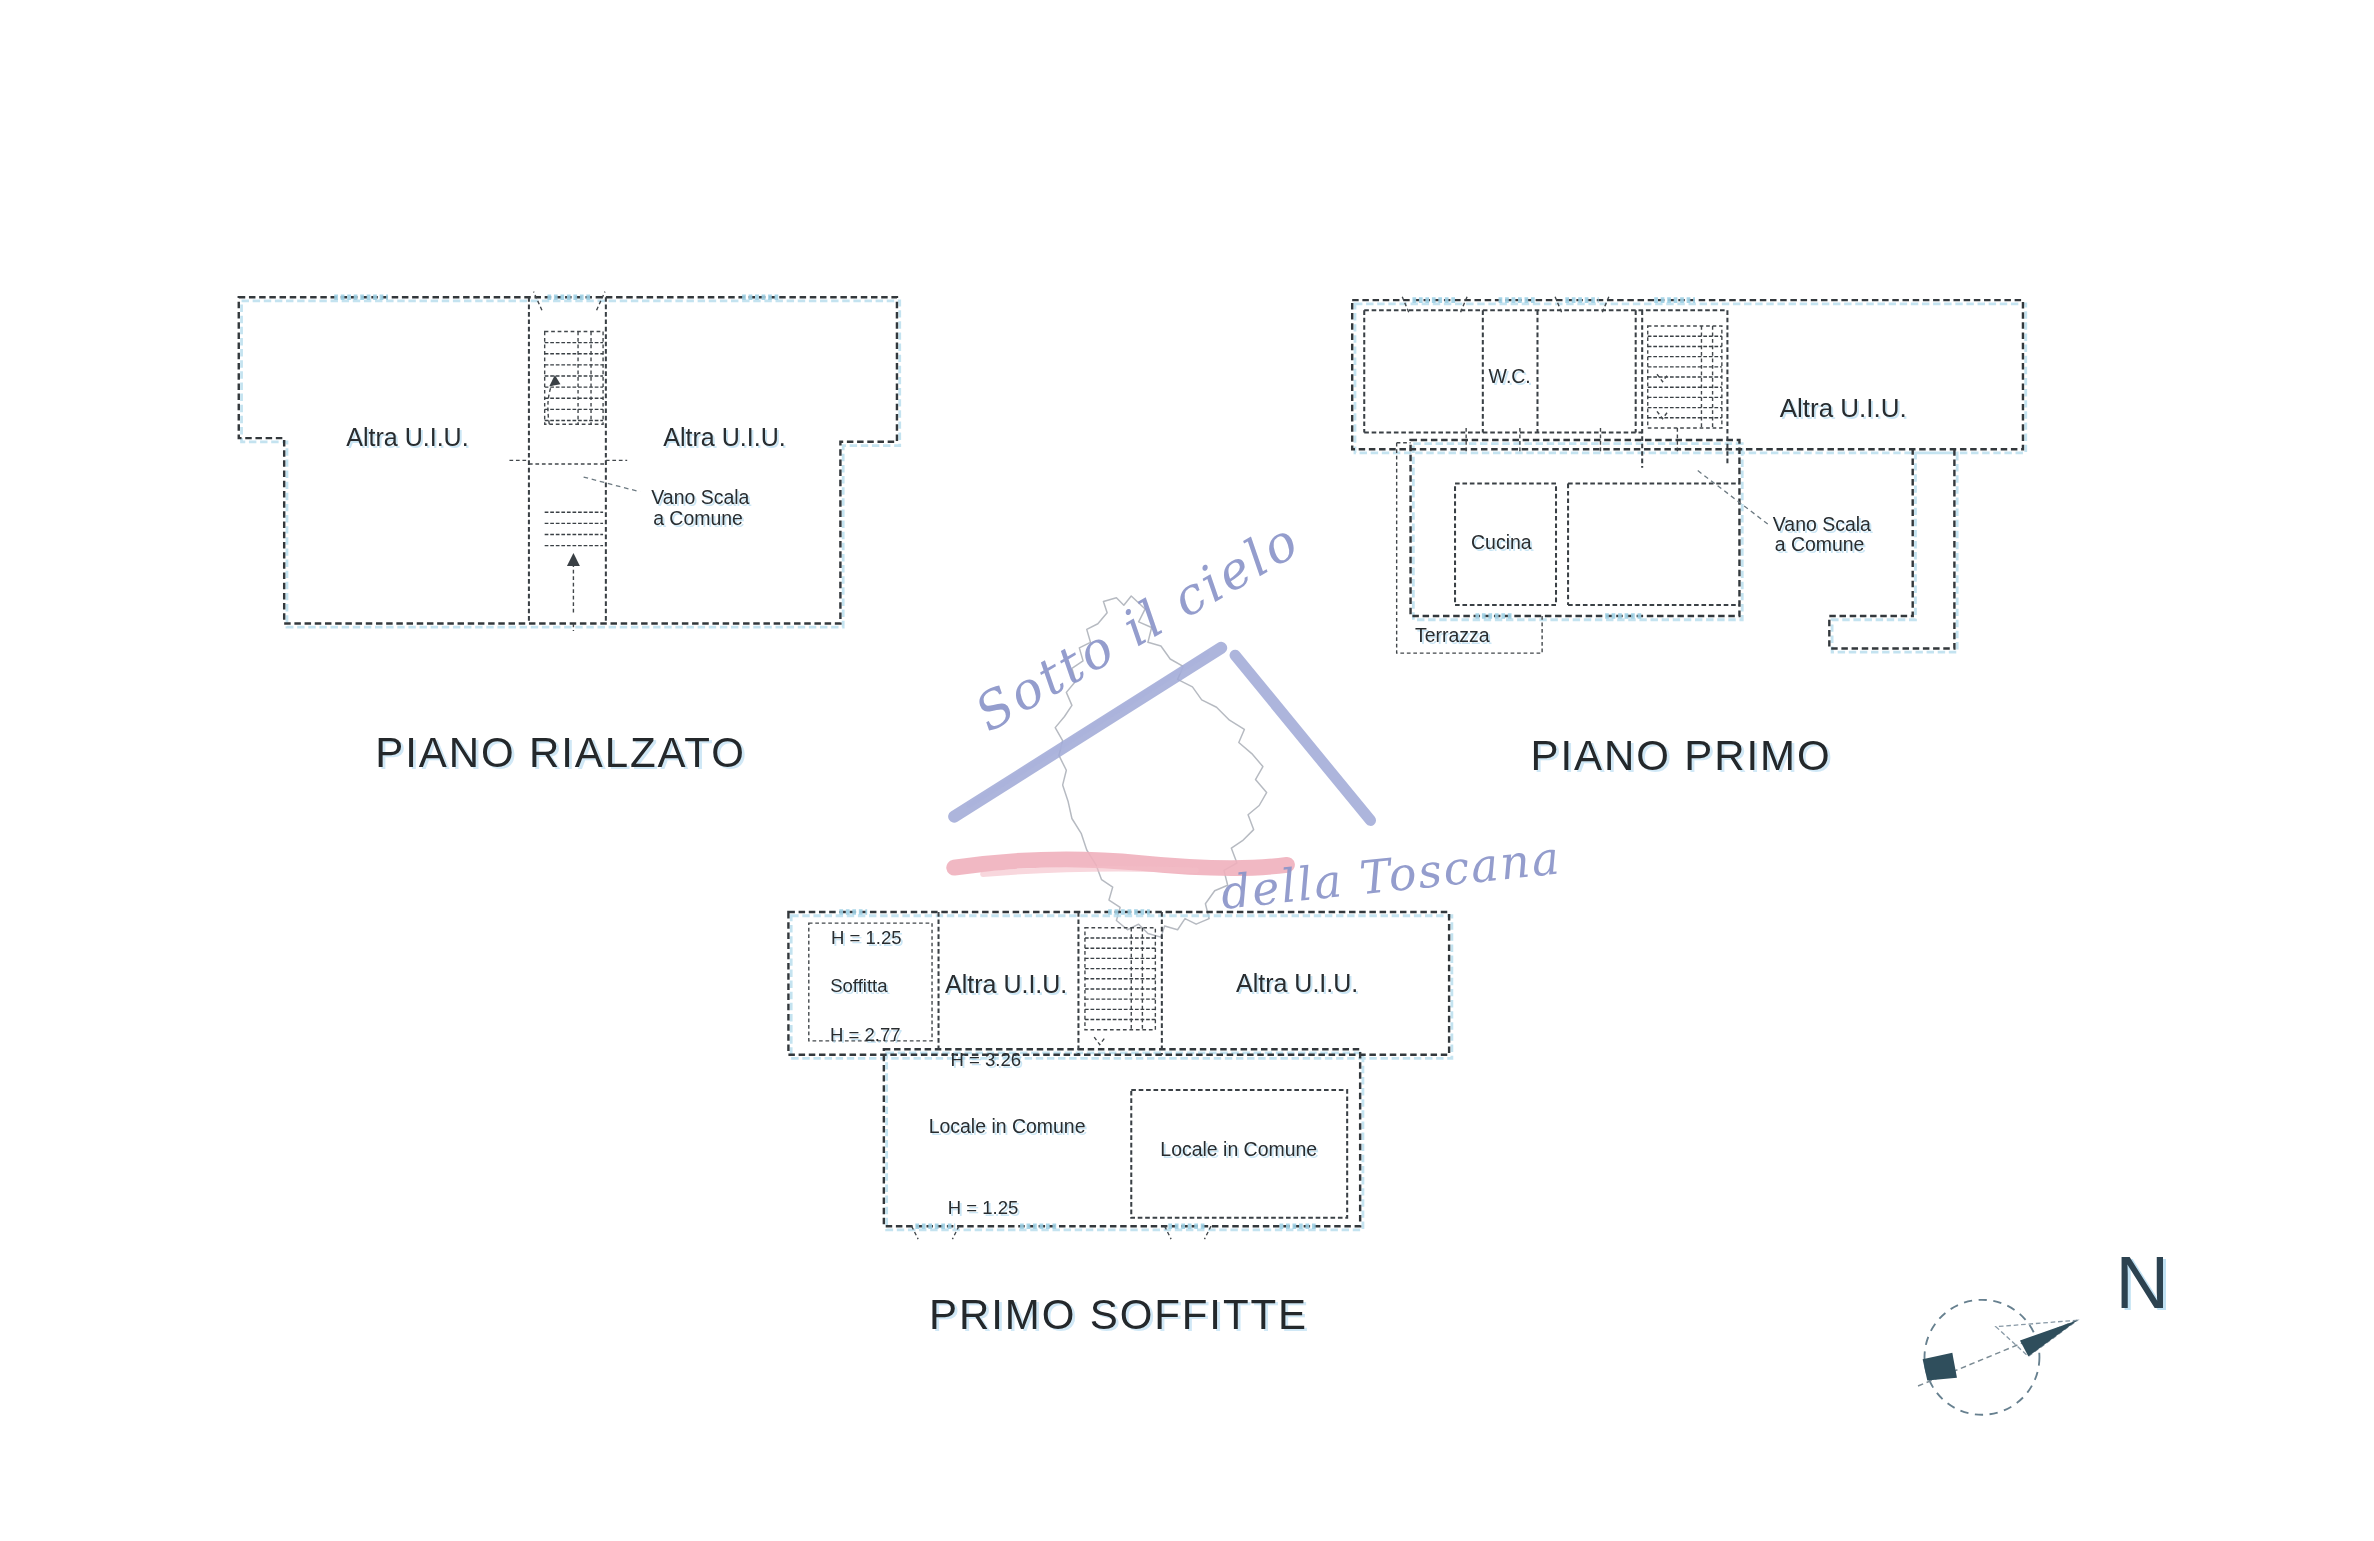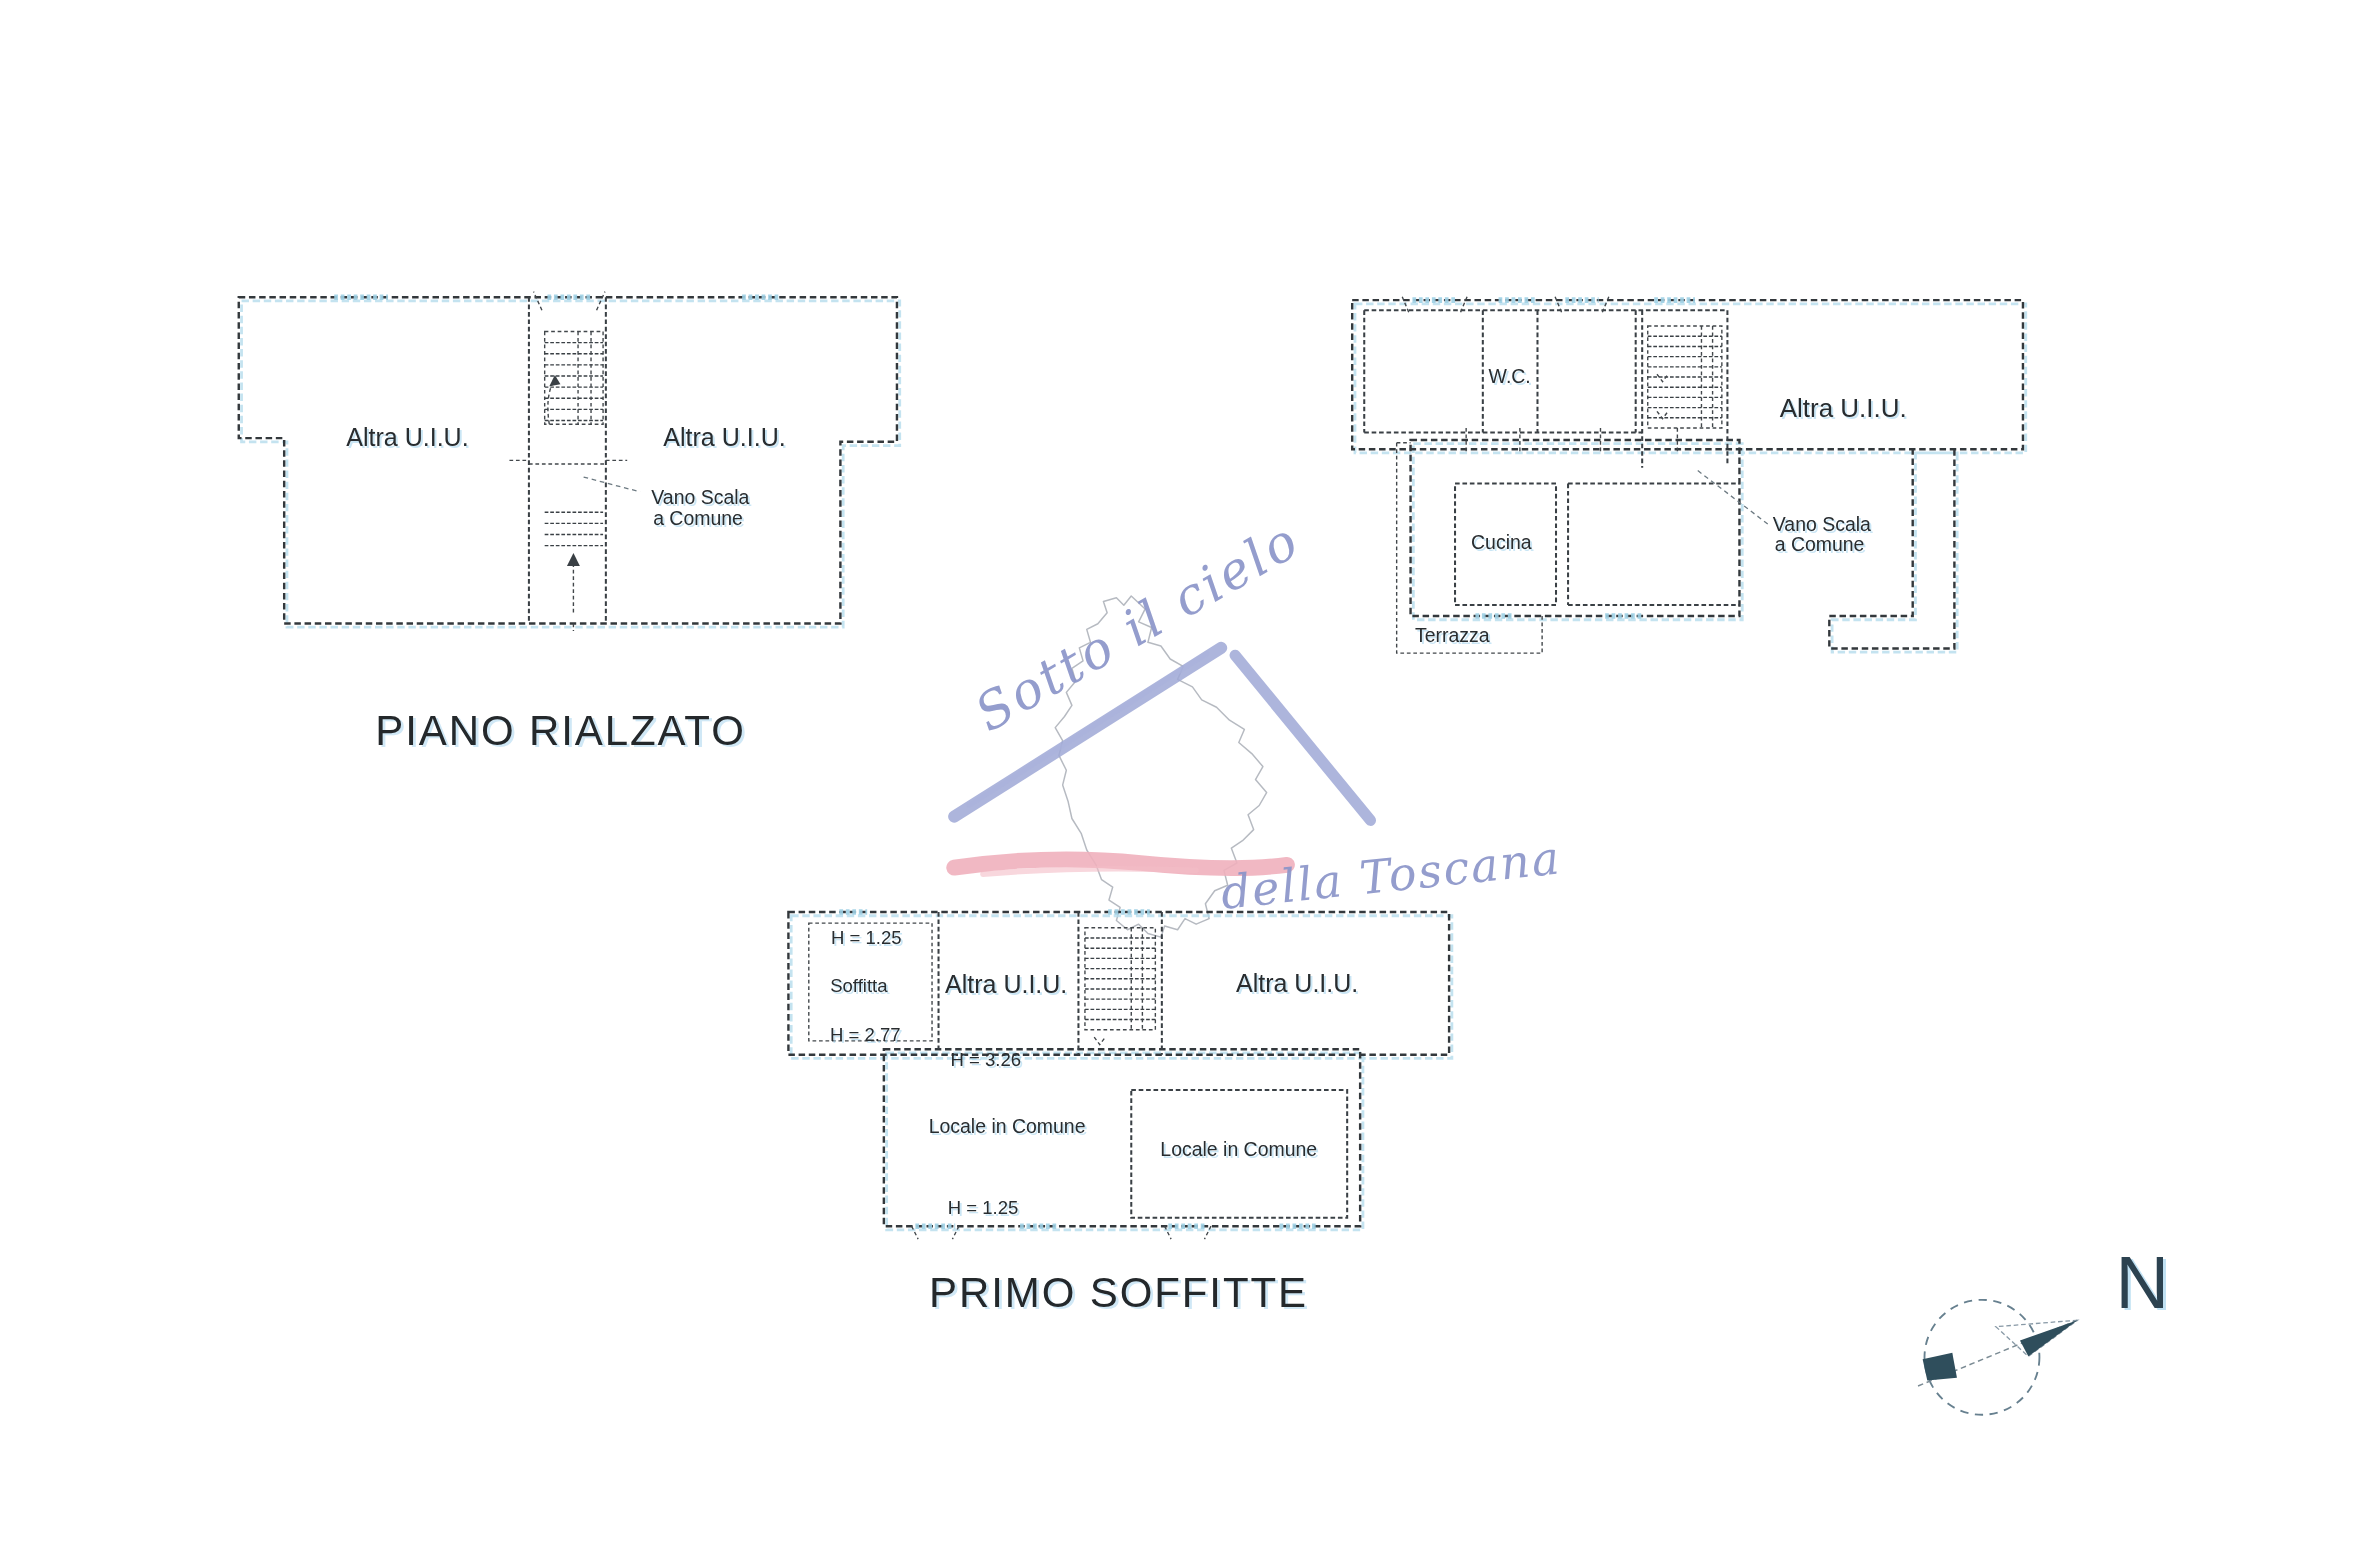--- a/index.html
+++ b/index.html
@@ -3,21 +3,21 @@
 <meta charset="utf-8">
 <style>
   html,body{margin:0;padding:0;background:#ffffff;}
   .sheet{position:relative;width:2375px;height:1542px;background:#ffffff;overflow:hidden;
          font-family:"Liberation Sans",sans-serif;}
   .abs{position:absolute;}
 
   
   .floor-title{position:absolute;text-align:center;color:#24282b;font-size:42px;
                letter-spacing:1.9px;font-weight:400;
-               text-shadow:2.8px 1.9px 0 rgba(150,205,235,.45);}
+               text-shadow:2.8px 1.9px 0 rgba(150,205,235,.45);margin-top:22px;}
   .floor-subtitle{text-align:center;color:#24282b;font-size:38px;letter-spacing:1.9px;
                margin-top:8.3px;text-shadow:2.8px 1.9px 0 rgba(150,205,235,.55);}
 
   
   svg{overflow:visible;}
   .fringe{fill:none;stroke:#b5dcec;stroke-width:3;stroke-dasharray:8 4;opacity:.8;}
   .wall{fill:none;stroke:#33383c;stroke-width:2.6;stroke-dasharray:7 4;}
   .wall2{fill:none;stroke:#3a4045;stroke-width:2.2;stroke-dasharray:5 3;}
   .thin{fill:none;stroke:#42474b;stroke-width:1.5;stroke-dasharray:4 3;}
   .tread{fill:none;stroke:#3a4045;stroke-width:1.5;stroke-dasharray:4 2;}
@@ -143,20 +143,21 @@
     <path class="leader" d="M390,196 L466,254"></path>
 
     <text class="t-small mid" x="187" y="101">W.C.</text>
     <text class="t-room-big mid" x="547" y="138">Altra U.I.U.</text>
     <text class="t-small mid" x="178" y="281">Cucina</text>
     <text class="t-small" x="471" y="261">Vano Scala</text>
     <text class="t-small" x="473" y="283">a Comune</text>
     <text class="t-small mid" x="125" y="381">Terrazza</text>
   </svg>
   <div class="abs" style="left:1477px;top:710px;width:408px;">
+    <div class="floor-title" style="position:static;">PIANO PRIMO</div>
   </div>
 
   <svg class="abs" style="left:779px;top:900px;" width="686" height="341" viewBox="0 0 740 368">
 
     <path class="fringe" transform="translate(3,4)" d="M10,13 H723 V167 H10 Z M113,161 H627 V352 H113 Z"></path>
 
     <path class="wall" d="M10,13 H723 V167 H10 Z"></path>
 
     <path class="wall" d="M113,161 H627 V352 H113 Z"></path>
 

